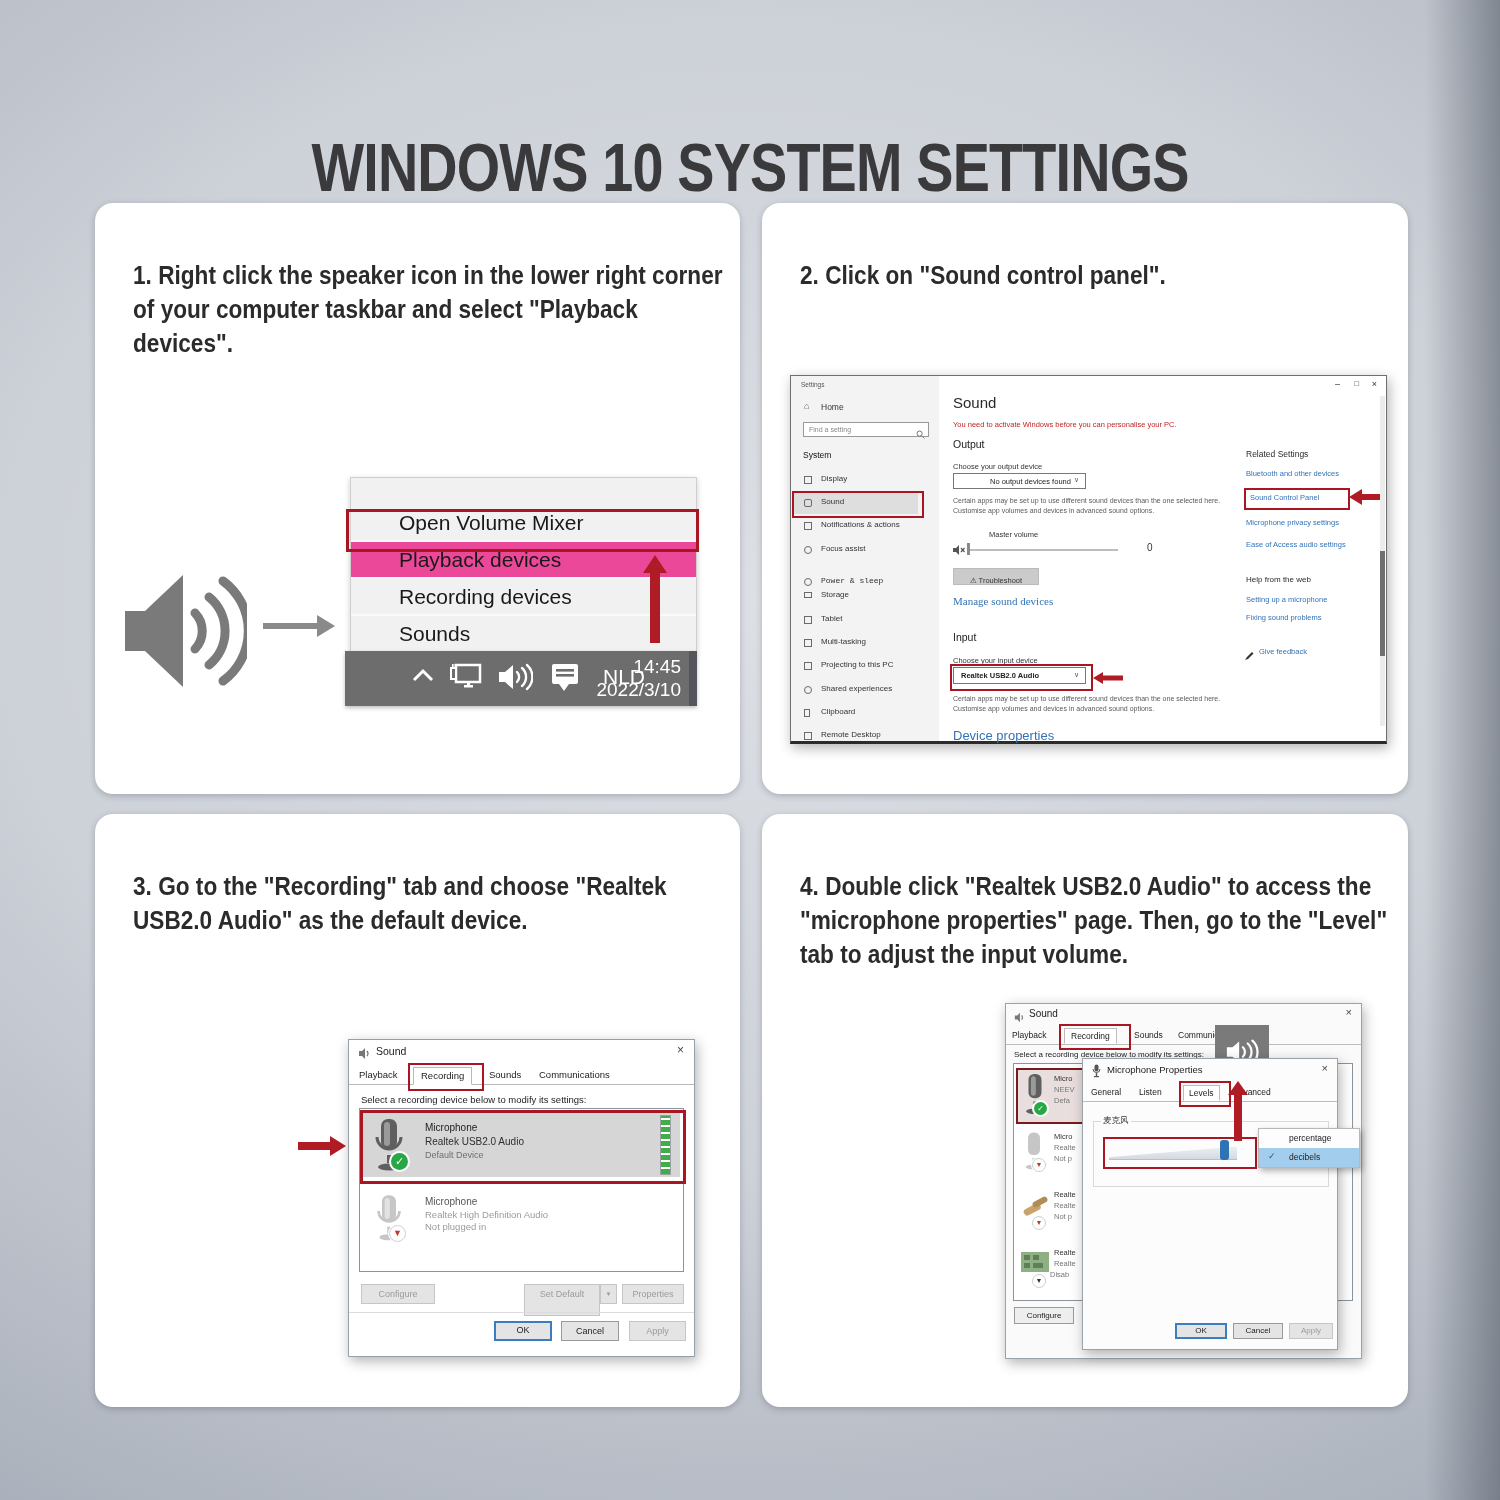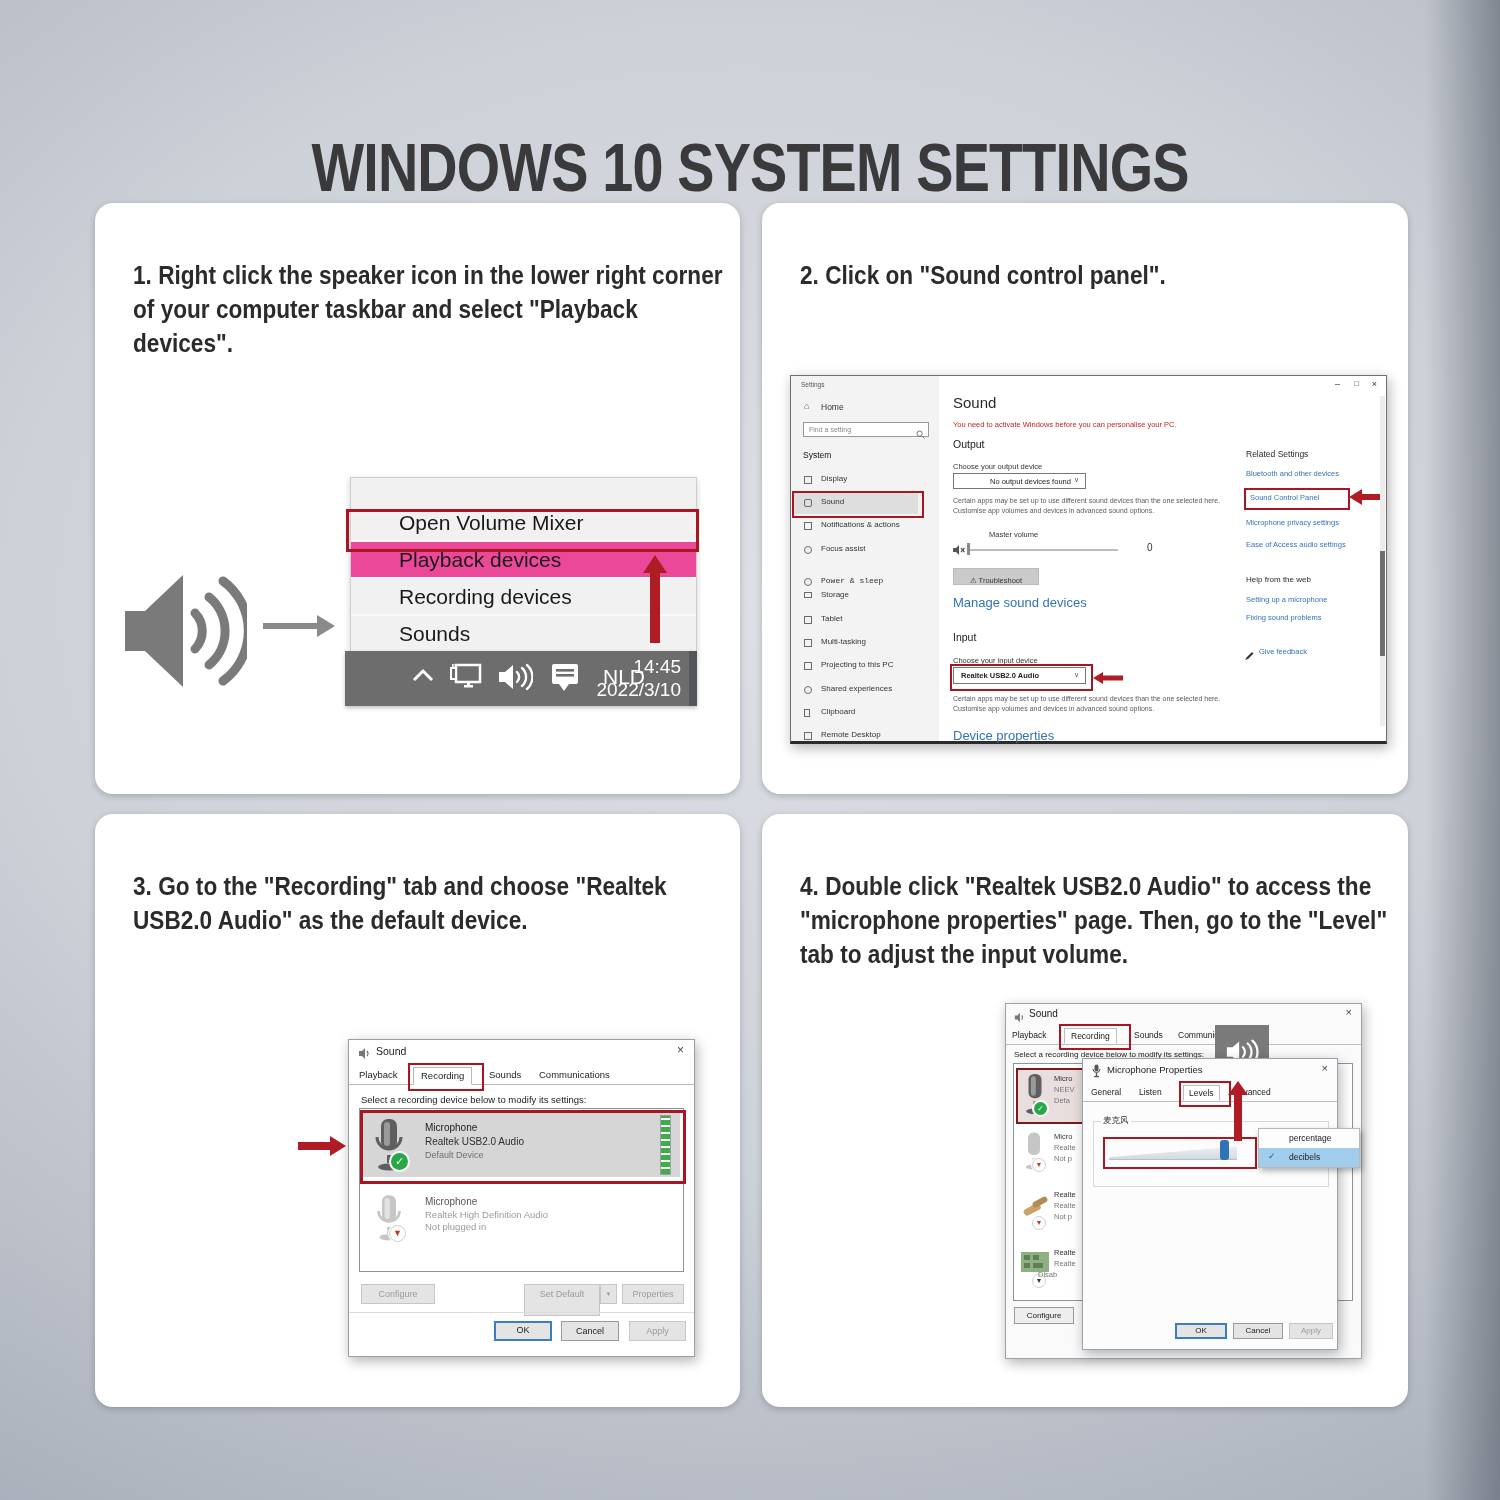--- a/index.html
+++ b/index.html
@@ -239,21 +239,21 @@
           <line x1="8" y1="4" x2="11.5" y2="8" stroke="#555" stroke-width="1.2"></line>
           <line x1="11.5" y1="4" x2="8" y2="8" stroke="#555" stroke-width="1.2"></line>
         </svg>
     </span>
     <div class="abs" style="left:178px;top:173px;width:149px;height:2px;background:#bdbdbd;"></div>
     <div class="abs" style="left:176px;top:167px;width:3px;height:12px;background:#8a8a8a;"></div>
     <span class="abs" style="left:356px;top:166px;font-size:10px;color:#333;">0</span>
     <div class="abs" style="left:162px;top:192px;width:86px;height:17px;background:#cbcbcb;border:1px solid #bbb;box-sizing:border-box;text-align:center;">
       <span style="font-size:7.5px;color:#333;line-height:15px;"><span>⚠</span> <span>Troubleshoot</span></span>
     </div>
-    <span class="abs link" style="left:162px;top:219px;font-size:13px;">Manage sound devices</span>
+    <span class="abs link" style="left:162px;top:219px;font-size:11px;font-family:Liberation Serif, serif;">Manage sound devices</span>
     <span class="abs" style="left:162px;top:255px;font-size:10.5px;color:#222;">Input</span>
     <span class="abs" style="left:162px;top:280px;font-size:7.5px;color:#333;">Choose your input device</span>
     <div class="abs" style="left:162px;top:291px;width:133px;height:17px;border:1px solid #777;box-sizing:border-box;background:#fff;">
       <span style="position:absolute;left:7px;top:3px;font-size:7.5px;font-weight:700;color:#222;">Realtek USB2.0 Audio</span>
       <span style="position:absolute;right:6px;top:3px;font-size:7px;color:#555;">∨</span>
     </div>
     <div class="rframe2" style="left:159px;top:288px;width:139px;height:23px;"></div>
     <span class="abs" style="left:302px;top:294px;">
       <svg width="30" height="12" viewBox="0 0 30 12">
           <polygon points="0,6 10,0 10,3.5 30,3.5 30,8.5 10,8.5 10,12" fill="#b01c26"></polygon>
@@ -438,21 +438,21 @@
             <rect x="1" y="2" width="28" height="20" fill="#8fb083"></rect>
             <rect x="4" y="5" width="6" height="5" fill="#5f7f57"></rect>
               <rect x="13" y="5" width="6" height="5" fill="#5f7f57"></rect>
             <rect x="4" y="13" width="6" height="5" fill="#5f7f57"></rect>
               <rect x="13" y="13" width="10" height="5" fill="#5f7f57"></rect>
           </svg>
         </span>
         <span class="status-circle" style="left:14px;top:30px;width:12px;height:12px;font-size:7px;line-height:12px;color:#333;">▼</span>
         <span class="abs" style="left:36px;top:4px;font-size:7.5px;color:#333;">Realte</span>
         <span class="abs" style="left:36px;top:15px;font-size:7.5px;color:#777;">Realte</span>
-        <span class="abs" style="left:20px;top:26px;font-size:7.5px;color:#777;">Disab</span>
+        <span class="abs" style="left:32px;top:26px;font-size:7.5px;color:#777;">Disab</span>
       </div>
     </div>
     <div class="btn en" style="left:8px;top:303px;width:60px;height:17px;font-size:8px;line-height:15px;background:#eee;">Configure</div>
   </div>
 
   <div class="abs" style="left:453px;top:211px;width:54px;height:54px;background:#7a7a7a;z-index:4;">
     <svg width="34" height="30" viewBox="0 0 36 30" style="position:absolute;left:10px;top:12px;">
       <polygon points="2,10 8,10 15,4 15,26 8,20 2,20" fill="#fff"></polygon>
       <path d="M19,10 a7,7 0 0 1 0,10" stroke="#fff" stroke-width="2.4" fill="none" stroke-linecap="round"></path>
       <path d="M24,6 a12,12 0 0 1 0,18" stroke="#fff" stroke-width="2.4" fill="none" stroke-linecap="round"></path>

